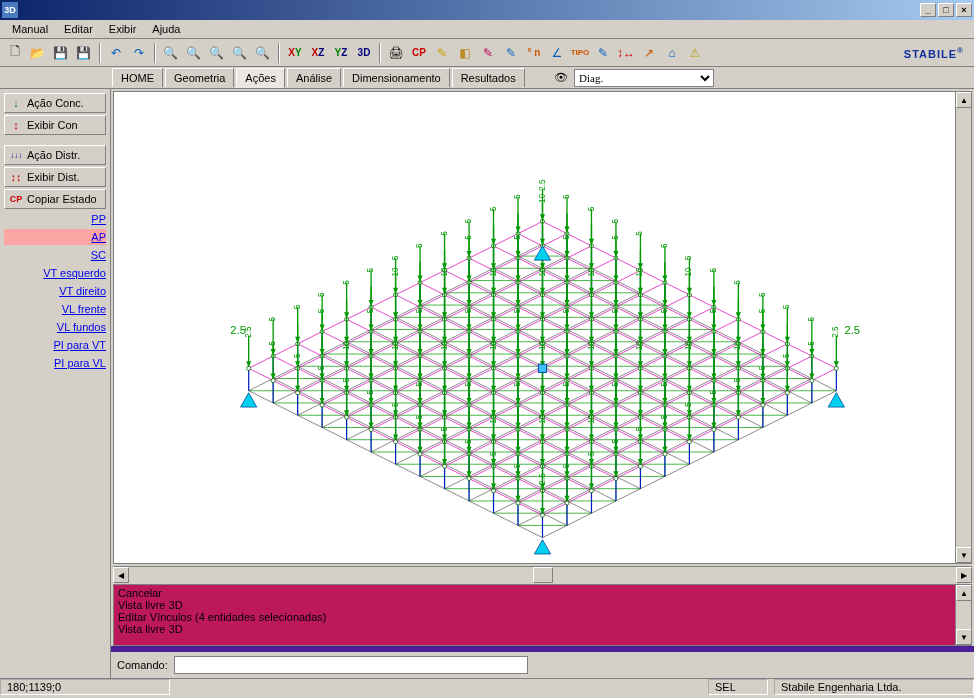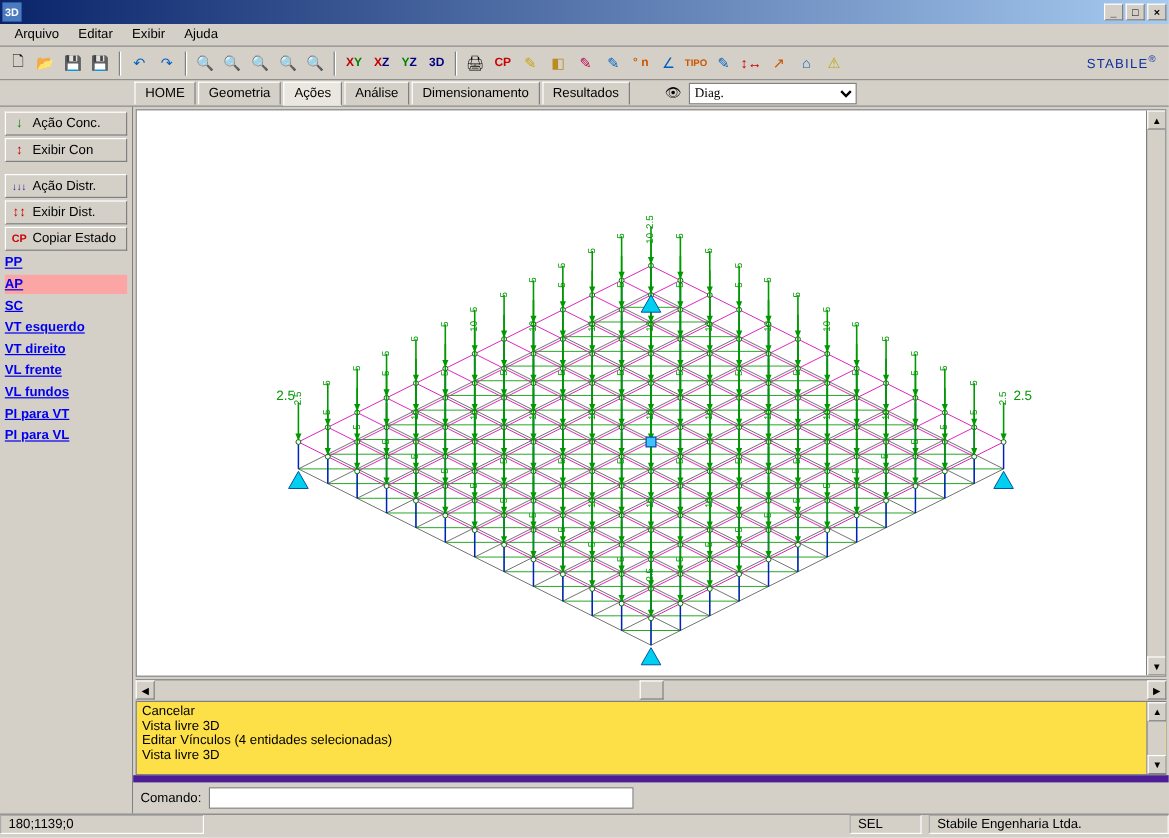--- a/index.html
+++ b/index.html
@@ -67,21 +67,21 @@
   display: flex; align-items: center; justify-content: center;
   border: 1px solid transparent;
   cursor: pointer;
   font-size: 12px;
 }
 .tsep { width: 2px; height: 20px; border-left: 1px solid #808080; border-right: 1px solid #fff; margin: 0 3px; }
 .txt-btn { font-weight: bold; font-size: 10px; white-space: nowrap; }
 .brand {
   margin-left: auto;
   padding-right: 6px;
-  font-weight: normal;
+  font-weight: bold;
   color: #1030a0;
   letter-spacing: 1px;
 }
 .brand sup { font-size: 8px; }
 .tabrow {
   background: #d4d0c8;
   display: flex;
   align-items: center;
   height: 22px;
   padding-left: 112px;
@@ -132,27 +132,26 @@
   border-top-color: #fff; border-left-color: #fff;
   background: #d4d0c8;
   display: flex; align-items: center;
   padding-left: 4px;
   gap: 4px;
   cursor: pointer;
   font-size: 11px;
 }
 .sbtn .sicon { width: 14px; display:flex;align-items:center;justify-content:center; font-size: 11px; }
 .slink {
-  text-align: left;
+  text-align: right;
   color: #0000ee;
   text-decoration: underline;
   padding: 2px 0;
   cursor: pointer;
   font-size: 11px;
-  font-weight: bold;
 }
 .slink.hl { background: #fca5a5; }
 .canvas-wrap {
   flex: 1;
   display: flex;
   flex-direction: column;
   background: #d4d0c8;
 }
 .canvas-area {
   flex: 1;
@@ -174,21 +173,21 @@
   cursor:pointer;
 }
 .vscroll .arr.bot { position:absolute; bottom:0; }
 .hscroll { height: 16px; background: #d4d0c8; border-top:1px solid #808080; position:relative; margin: 0 2px 2px 2px; }
 .hscroll .arr { position:absolute; top:0; }
 .hscroll .arr.left { left:0; }
 .hscroll .arr.right { right:0; }
 .hscroll .thumb { position:absolute; left:50%; top:0; width:20px;height:16px;background:#d4d0c8;border:1px solid #808080;border-top-color:#fff;border-left-color:#fff;transform:translateX(-50%); }
 .log {
   height: 62px;
-  background: #fde047;
+  background: #be185d;
   border: 1px solid #808080;
   margin: 0 2px;
   font-size: 11px;
   padding: 2px 4px;
   overflow-y: auto;
   position: relative;
 }
 .log-scroll { position:absolute; right:0;top:0;bottom:0;width:16px;background:#d4d0c8;border-left:1px solid #808080; }
 .log-scroll .arr { width:16px;height:16px;background:#d4d0c8;border:1px solid #808080;border-top-color:#fff;border-left-color:#fff;display:flex;align-items:center;justify-content:center;font-size:8px;cursor:pointer; }
 .log-scroll .arr.bot{position:absolute;bottom:0;}
@@ -227,21 +226,21 @@
 
 <div class="titlebar">
   <div class="icon">3D</div>
   <div class="spacer"></div>
   <div class="win-btn">_</div>
   <div class="win-btn">□</div>
   <div class="win-btn">×</div>
 </div>
 
 <div class="menubar">
-  <div class="mitem">Arquivo</div>
+  <div class="mitem">Manual</div>
   <div class="mitem">Editar</div>
   <div class="mitem">Exibir</div>
   <div class="mitem">Ajuda</div>
 </div>
 
 <div class="toolbar">
   <div class="tbtn">
       <span>🗋</span>
     </div>
   <div class="tbtn">

